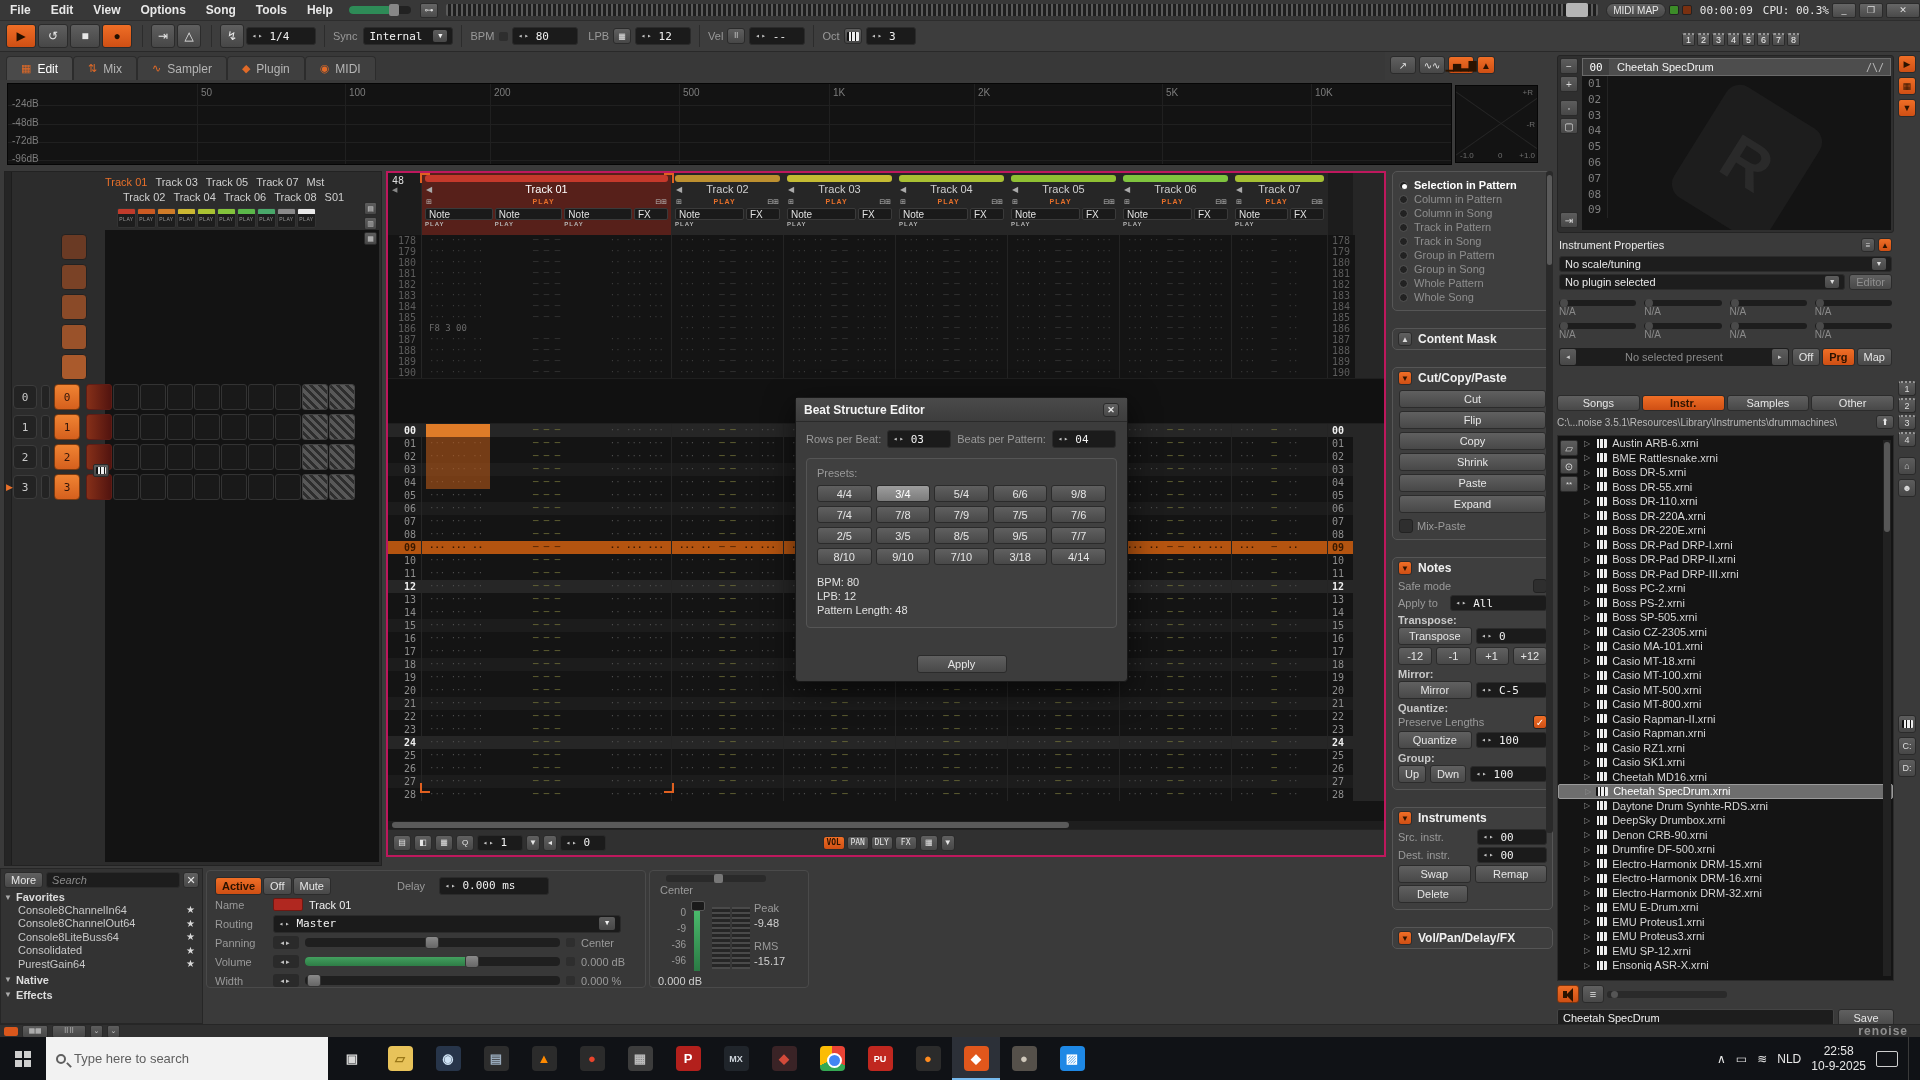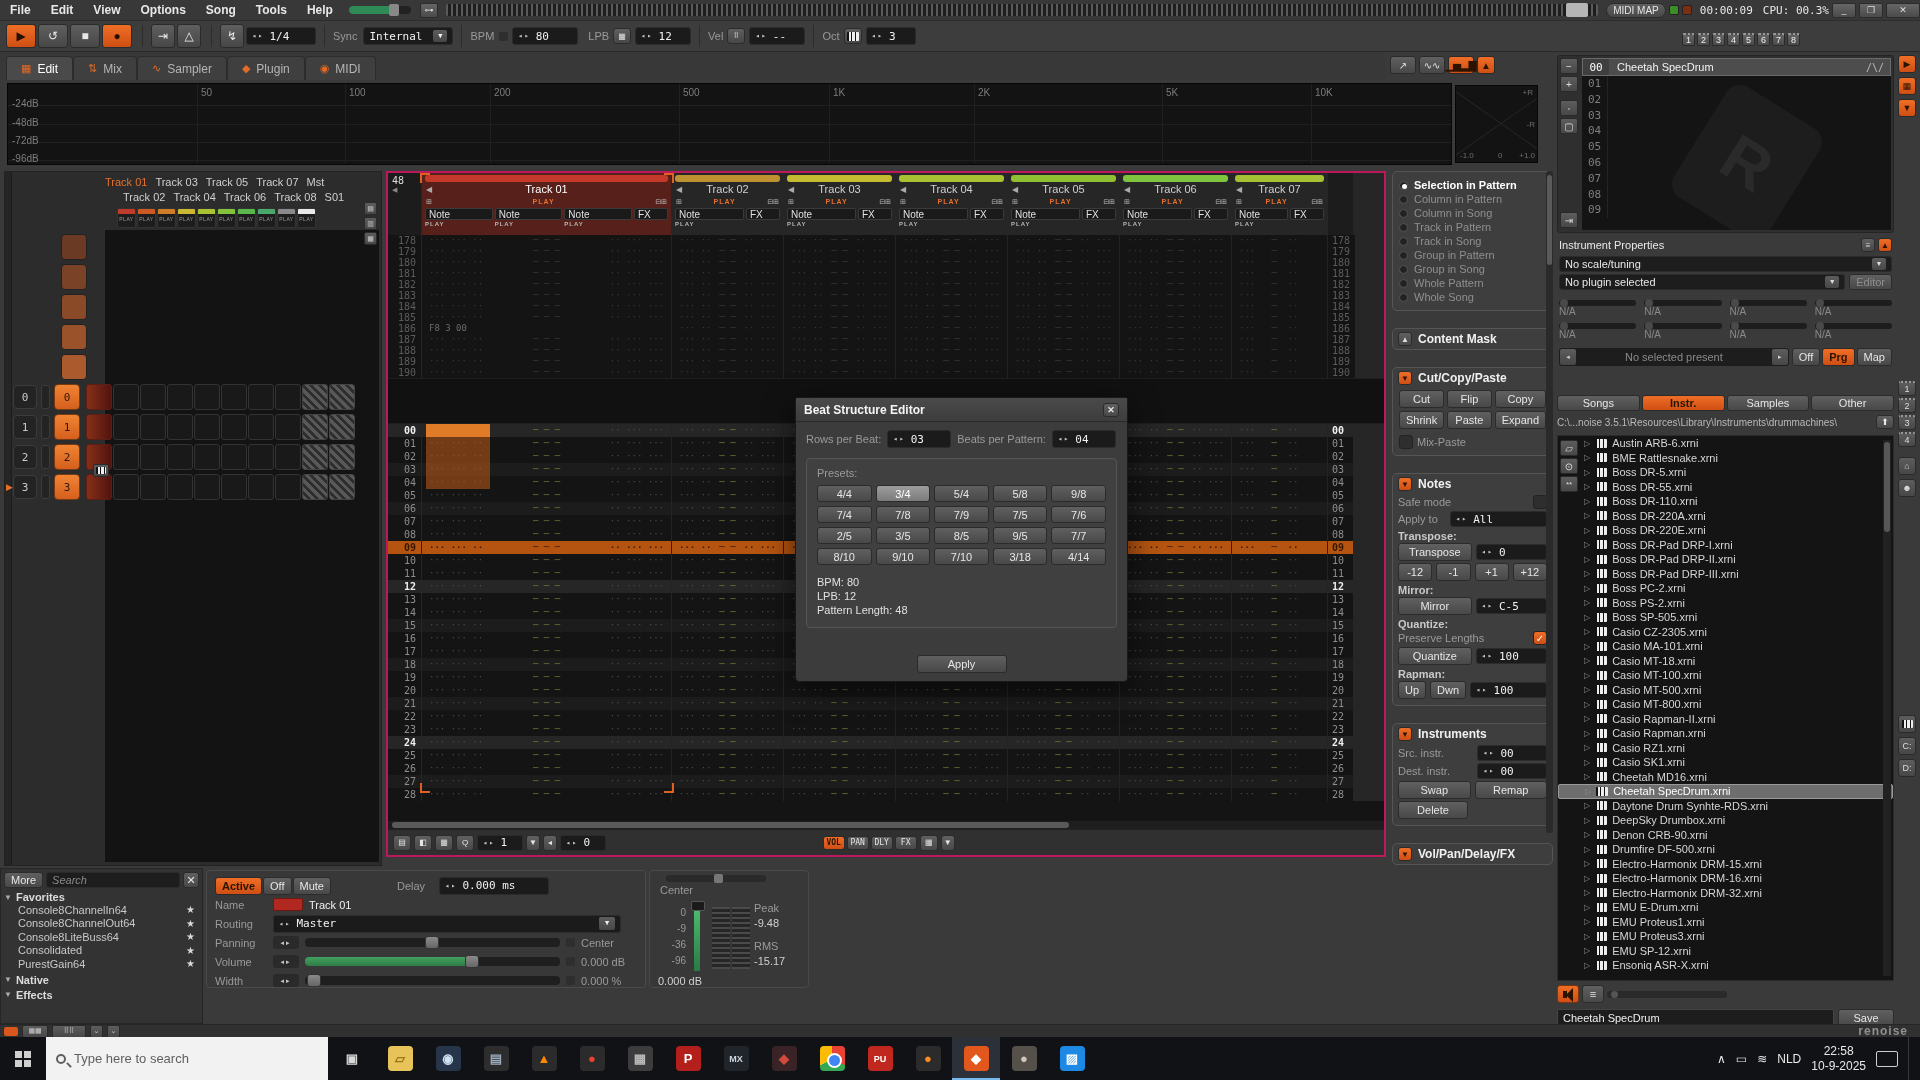--- a/index.html
+++ b/index.html
@@ -2419,21 +2419,21 @@
           <span class="arr">◂▸</span>
           <span>04</span>
         </span>
     </div>
     <div id="dlginner">
       <div class="dim">Presets:</div>
       <div id="presets">
           <span class="btn preset">4/4</span>
           <span class="btn preset sel">3/4</span>
           <span class="btn preset">5/4</span>
-          <span class="btn preset">5/8</span>
+          <span class="btn preset">6/6</span>
           <span class="btn preset">9/8</span>
           <span class="btn preset">7/4</span>
           <span class="btn preset">7/8</span>
           <span class="btn preset">7/9</span>
           <span class="btn preset">7/5</span>
           <span class="btn preset">7/6</span>
           <span class="btn preset">2/5</span>
           <span class="btn preset">3/5</span>
           <span class="btn preset">8/5</span>
           <span class="btn preset">9/5</span>
@@ -2494,21 +2494,21 @@
       </div>
     <div class="grp shead">
       <span class="tgl gr">▲</span>
       <span class="sechdr">Content Mask</span>
     </div>
     <div class="grp">
       <div class="shead">
           <span class="tgl or">▼</span>
           <span class="sechdr">Cut/Copy/Paste</span>
         </div>
-      <div id="ccp" style="display:grid;grid-template-columns:1fr 1fr 1fr;gap:3px;padding:2px 6px">
+      <div id="ccp" style="display:grid;grid-template-columns:1fr;gap:3px;padding:2px 6px">
           <span class="btn">Cut</span>
           <span class="btn">Flip</span>
           <span class="btn">Copy</span>
           <span class="btn">Shrink</span>
           <span class="btn">Paste</span>
           <span class="btn">Expand</span>
         </div>
       <div class="nrow" style="padding:4px 6px 6px">
           <span class="cbx" style="margin-left:0"></span>
           <span class="nlab">Mix-Paste</span>
@@ -2557,21 +2557,21 @@
           <span class="nlab">Preserve Lengths</span>
           <span class="cbx or">✓</span>
         </div>
       <div class="nrow">
           <span class="btn" style="flex:1">Quantize</span>
           <span class="val" style="height:16px;flex:1">
             <span class="arr">◂▸</span>
             <span>100</span>
           </span>
         </div>
-      <div class="blab">Rapman:</div>
+      <div class="blab">Group:</div>
       <div class="nrow" style="padding-bottom:6px">
           <span class="btn">Up</span>
           <span class="btn">Dwn</span>
           <span class="val" style="height:16px;flex:1">
             <span class="arr">◂▸</span>
             <span>100</span>
           </span>
         </div>
     </div>
     <div class="grp">

